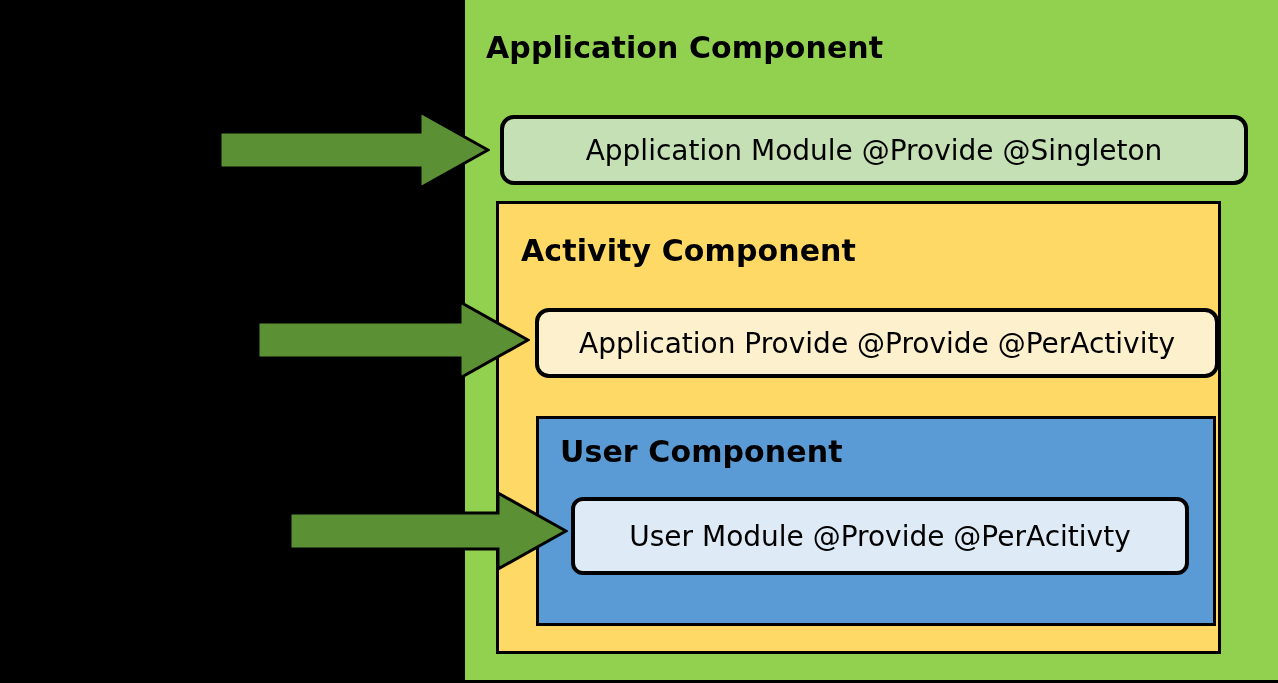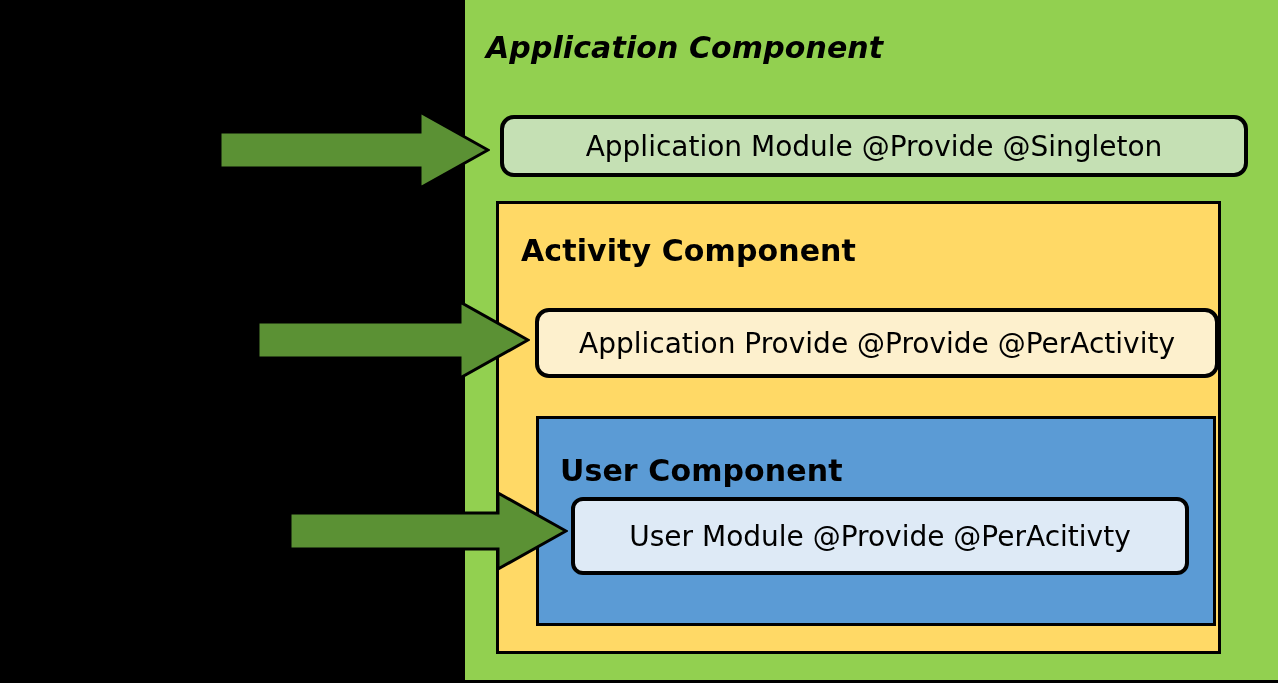--- a/index.html
+++ b/index.html
@@ -47,42 +47,42 @@
   }
 
   .panel-title {
     position: absolute;
     font-weight: bold;
     font-size: 30px;
     color: #000000;
     letter-spacing: 0.1px;
     white-space: nowrap;
   }
-  .panel-app > .panel-title   { left: 21px; top: 30px; font-style: italic; }
+  .panel-app > .panel-title   { left: 21px; top: 30px; }
   .panel-activity > .panel-title { left: 22px; top: 29px; }
-  .panel-user > .panel-title  { left: 21px; top: 34px; }
+  .panel-user > .panel-title  { left: 21px; top: 15px; }
 
   
   .module-box {
     position: absolute;
     box-sizing: border-box;
     border: 4px solid #000000;
     border-radius: 14px;
     display: flex;
     align-items: center;
     justify-content: center;
     font-size: 28px;
     color: #000000;
     white-space: nowrap;
   }
   .module-app {
     left: 35px;
     top: 115px;
     width: 748px;
-    height: 62px;
+    height: 70px;
     background: #c5e0b4;
   }
   .module-activity {
     left: 36px;
     top: 104px;
     width: 684px;
     height: 70px;
     background: #fdf0cd;
   }
   .module-user {

